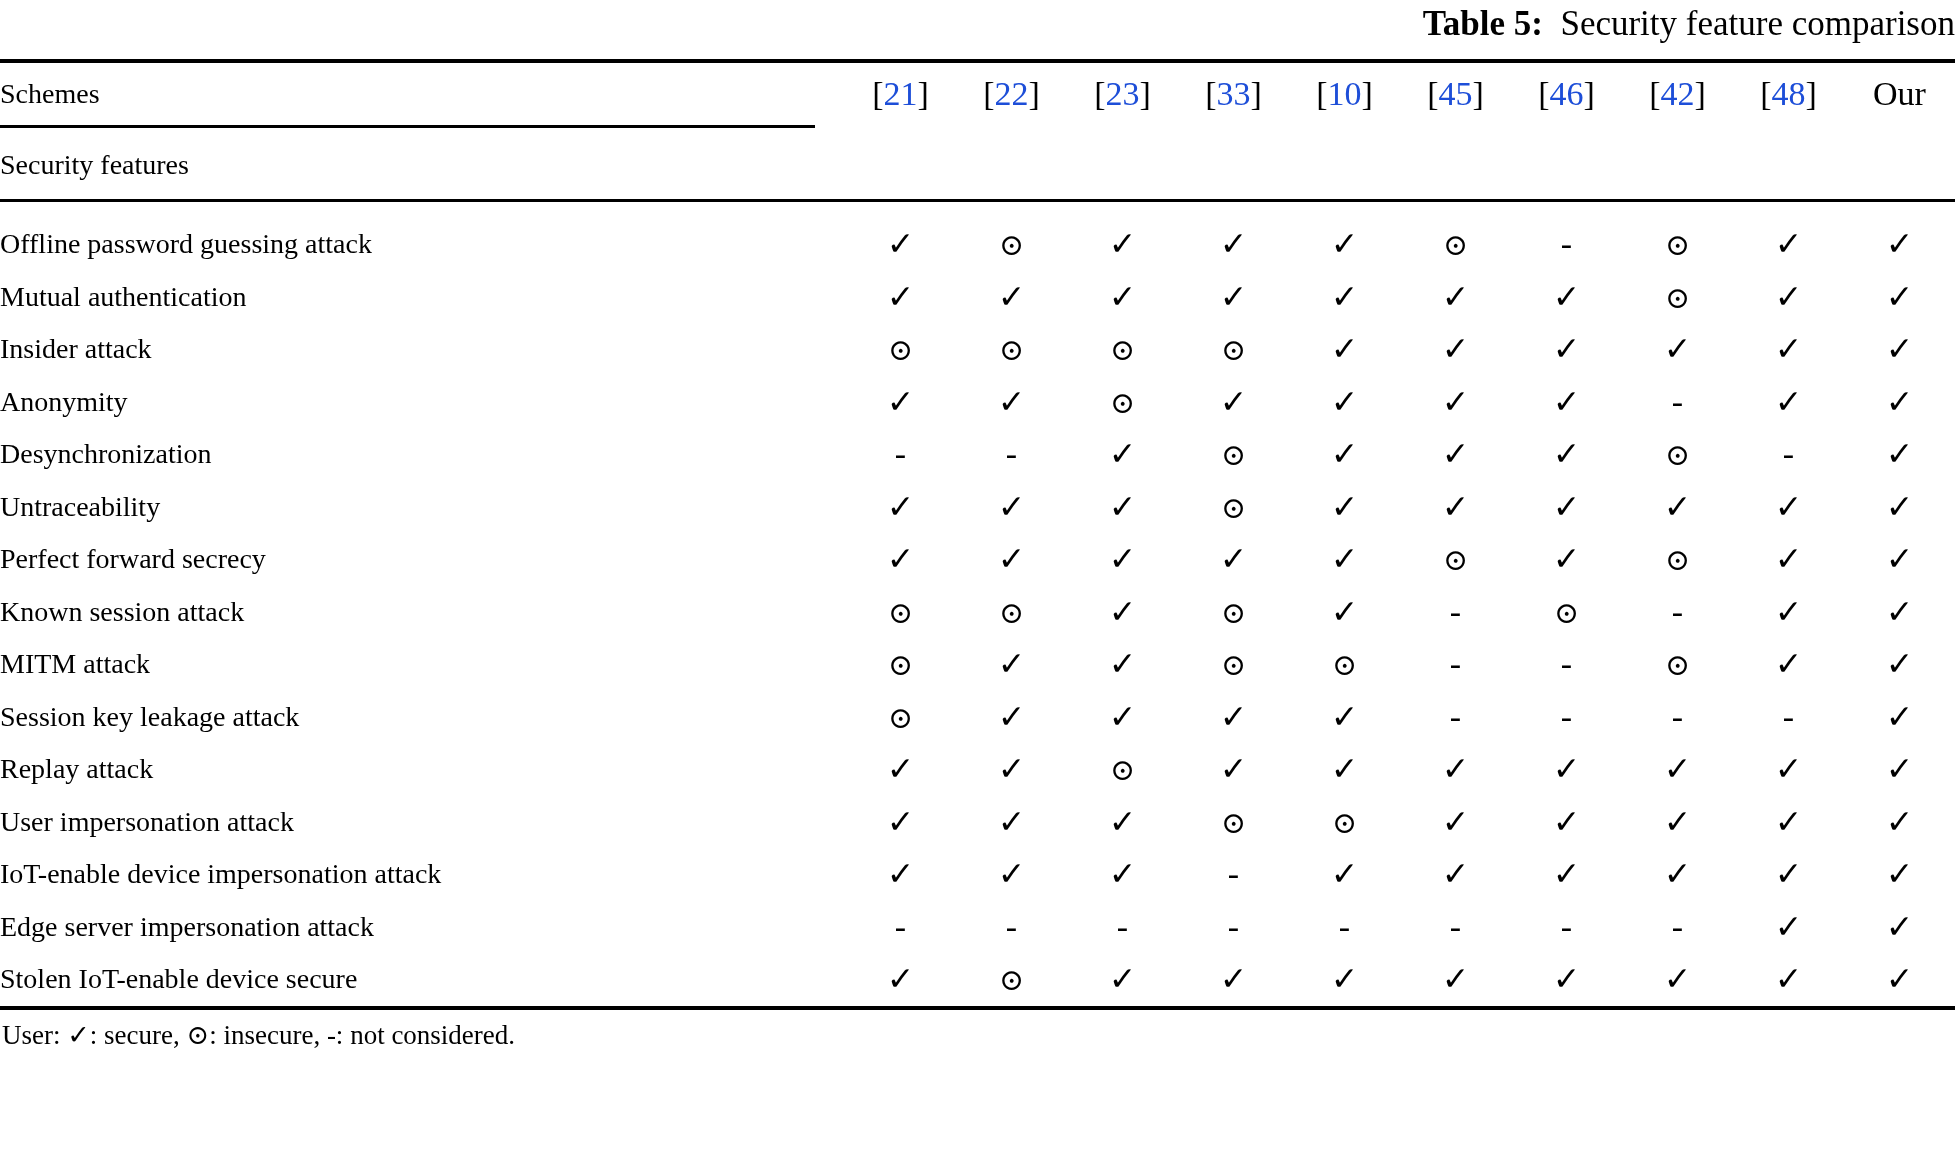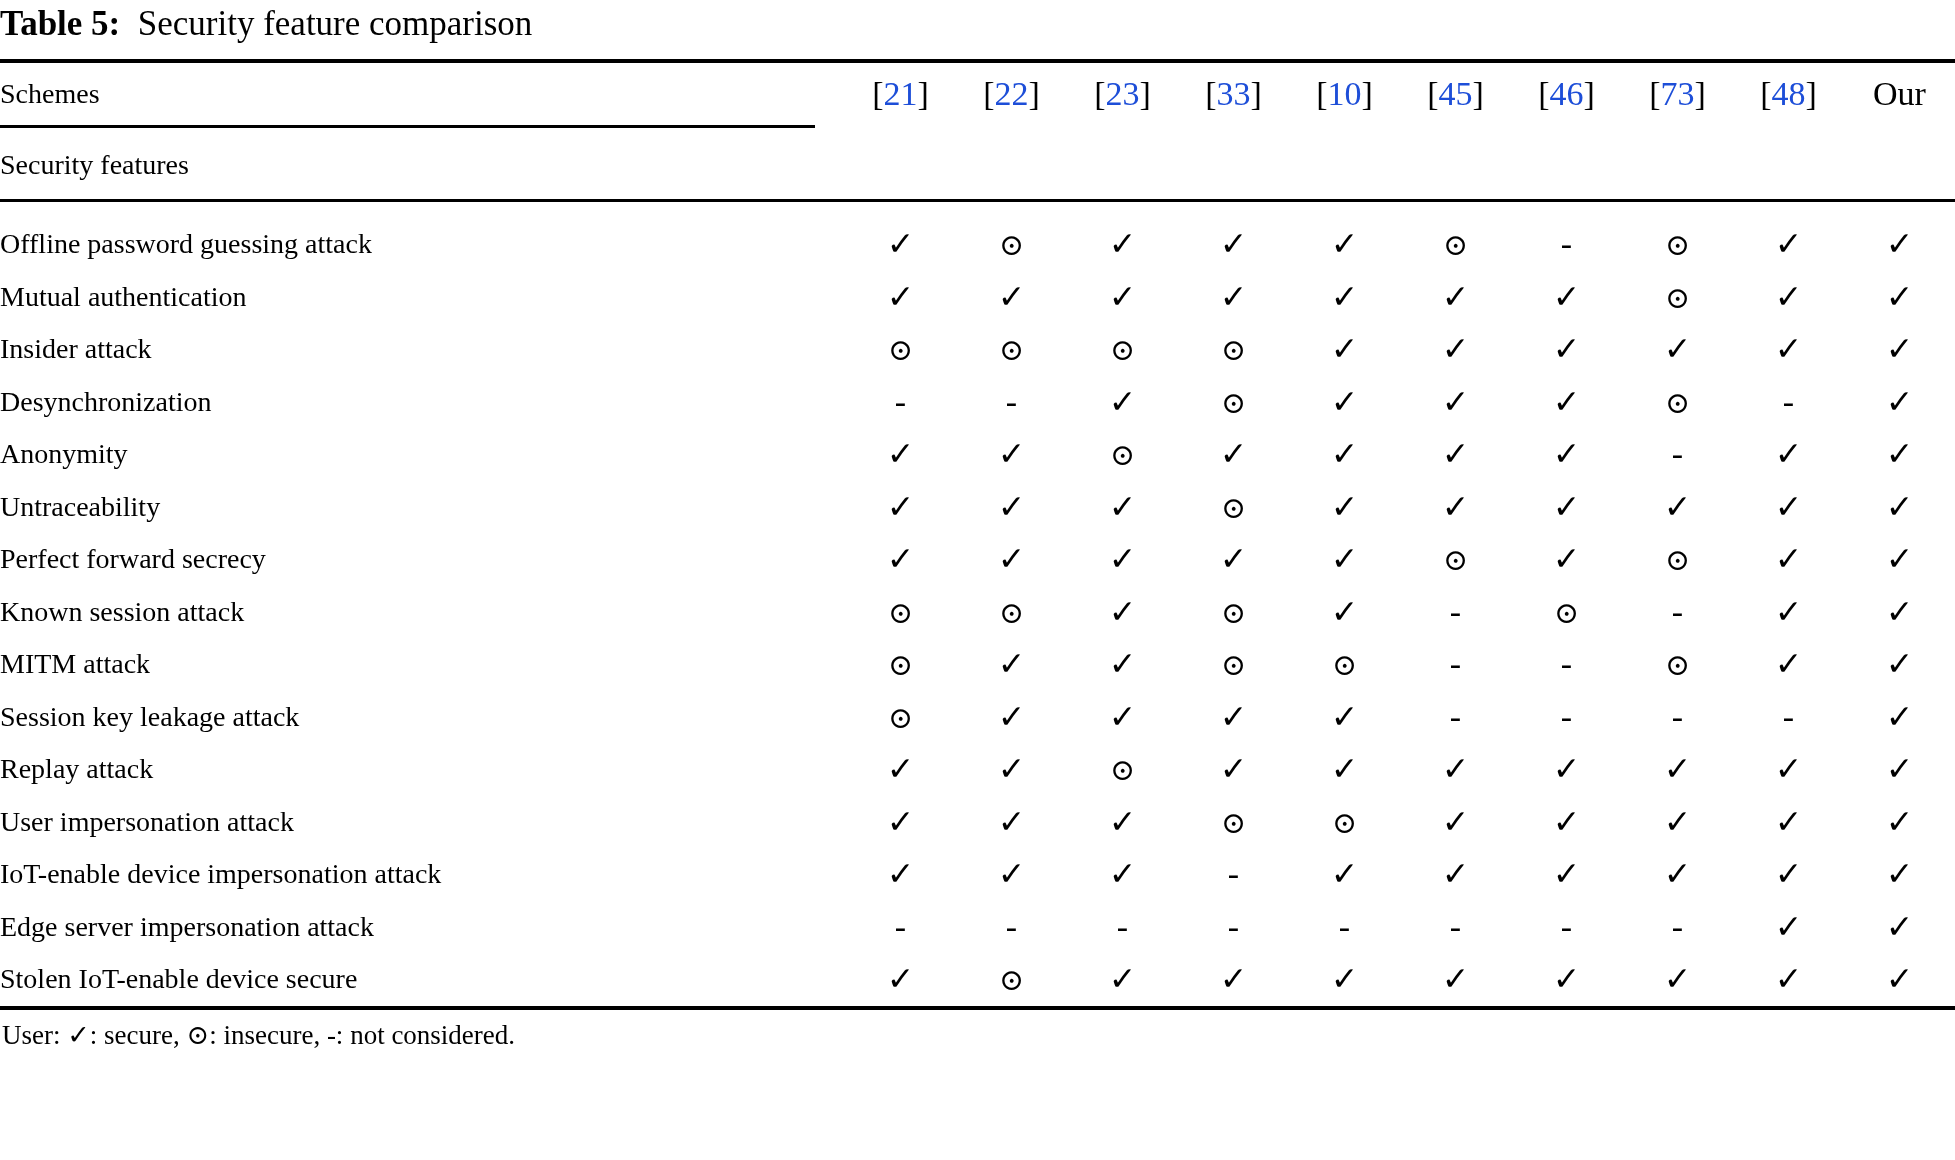--- a/index.html
+++ b/index.html
@@ -17,21 +17,21 @@
   }
   .page {
     position: relative;
     width: 1955px;
     height: 1160px;
     box-sizing: border-box;
   }
 
   
   .caption {
-    text-align: left;
+    text-align: right;
     font-size: 35px;
     line-height: 1;
     padding-top: 6px;
     white-space: nowrap;
   }
   .caption .cap-label {
     font-weight: bold;
   }
   .caption .cap-text {
     font-weight: normal;
@@ -139,21 +139,21 @@
     <thead>
       <tr class="hrow">
         <th class="label">Schemes</th>
         <th class="cell"><span class="cite"><span class="brk">[</span><span class="num">21</span><span class="brk">]</span></span></th>
         <th class="cell"><span class="cite"><span class="brk">[</span><span class="num">22</span><span class="brk">]</span></span></th>
         <th class="cell"><span class="cite"><span class="brk">[</span><span class="num">23</span><span class="brk">]</span></span></th>
         <th class="cell"><span class="cite"><span class="brk">[</span><span class="num">33</span><span class="brk">]</span></span></th>
         <th class="cell"><span class="cite"><span class="brk">[</span><span class="num">10</span><span class="brk">]</span></span></th>
         <th class="cell"><span class="cite"><span class="brk">[</span><span class="num">45</span><span class="brk">]</span></span></th>
         <th class="cell"><span class="cite"><span class="brk">[</span><span class="num">46</span><span class="brk">]</span></span></th>
-        <th class="cell"><span class="cite"><span class="brk">[</span><span class="num">73</span><span class="brk">]</span></span></th>
+        <th class="cell"><span class="cite"><span class="brk">[</span><span class="num">42</span><span class="brk">]</span></span></th>
         <th class="cell"><span class="cite"><span class="brk">[</span><span class="num">48</span><span class="brk">]</span></span></th>
         <th class="cell"><span class="cite"><span class="brk"></span><span>Our</span><span class="brk"></span></span></th>
       </tr>
     </thead>
   </table>
 
   <div class="rule-partial-wrap">
     <div class="rule-partial"></div>
   </div>
 
@@ -212,43 +212,43 @@
           <td class="cell"><span class="sym sym-circ">⊙</span></td>
           <td class="cell"><span class="sym sym-circ">⊙</span></td>
           <td class="cell"><span class="sym sym-check">✓</span></td>
           <td class="cell"><span class="sym sym-check">✓</span></td>
           <td class="cell"><span class="sym sym-check">✓</span></td>
           <td class="cell"><span class="sym sym-check">✓</span></td>
           <td class="cell"><span class="sym sym-check">✓</span></td>
           <td class="cell"><span class="sym sym-check">✓</span></td>
         </tr>
         <tr class="drow">
+          <td class="label">Anonymity</td>
+          <td class="cell"><span class="sym sym-check">✓</span></td>
+          <td class="cell"><span class="sym sym-check">✓</span></td>
+          <td class="cell"><span class="sym sym-circ">⊙</span></td>
+          <td class="cell"><span class="sym sym-check">✓</span></td>
+          <td class="cell"><span class="sym sym-check">✓</span></td>
+          <td class="cell"><span class="sym sym-check">✓</span></td>
+          <td class="cell"><span class="sym sym-check">✓</span></td>
+          <td class="cell"><span class="sym sym-dash">-</span></td>
+          <td class="cell"><span class="sym sym-check">✓</span></td>
+          <td class="cell"><span class="sym sym-check">✓</span></td>
+        </tr>
+        <tr class="drow">
           <td class="label">Desynchronization</td>
           <td class="cell"><span class="sym sym-dash">-</span></td>
           <td class="cell"><span class="sym sym-dash">-</span></td>
           <td class="cell"><span class="sym sym-check">✓</span></td>
           <td class="cell"><span class="sym sym-circ">⊙</span></td>
           <td class="cell"><span class="sym sym-check">✓</span></td>
           <td class="cell"><span class="sym sym-check">✓</span></td>
           <td class="cell"><span class="sym sym-check">✓</span></td>
           <td class="cell"><span class="sym sym-circ">⊙</span></td>
           <td class="cell"><span class="sym sym-dash">-</span></td>
-          <td class="cell"><span class="sym sym-check">✓</span></td>
-        </tr>
-        <tr class="drow">
-          <td class="label">Anonymity</td>
-          <td class="cell"><span class="sym sym-check">✓</span></td>
-          <td class="cell"><span class="sym sym-check">✓</span></td>
-          <td class="cell"><span class="sym sym-circ">⊙</span></td>
-          <td class="cell"><span class="sym sym-check">✓</span></td>
-          <td class="cell"><span class="sym sym-check">✓</span></td>
-          <td class="cell"><span class="sym sym-check">✓</span></td>
-          <td class="cell"><span class="sym sym-check">✓</span></td>
-          <td class="cell"><span class="sym sym-dash">-</span></td>
-          <td class="cell"><span class="sym sym-check">✓</span></td>
           <td class="cell"><span class="sym sym-check">✓</span></td>
         </tr>
         <tr class="drow">
           <td class="label">Untraceability</td>
           <td class="cell"><span class="sym sym-check">✓</span></td>
           <td class="cell"><span class="sym sym-check">✓</span></td>
           <td class="cell"><span class="sym sym-check">✓</span></td>
           <td class="cell"><span class="sym sym-circ">⊙</span></td>
           <td class="cell"><span class="sym sym-check">✓</span></td>
           <td class="cell"><span class="sym sym-check">✓</span></td>

